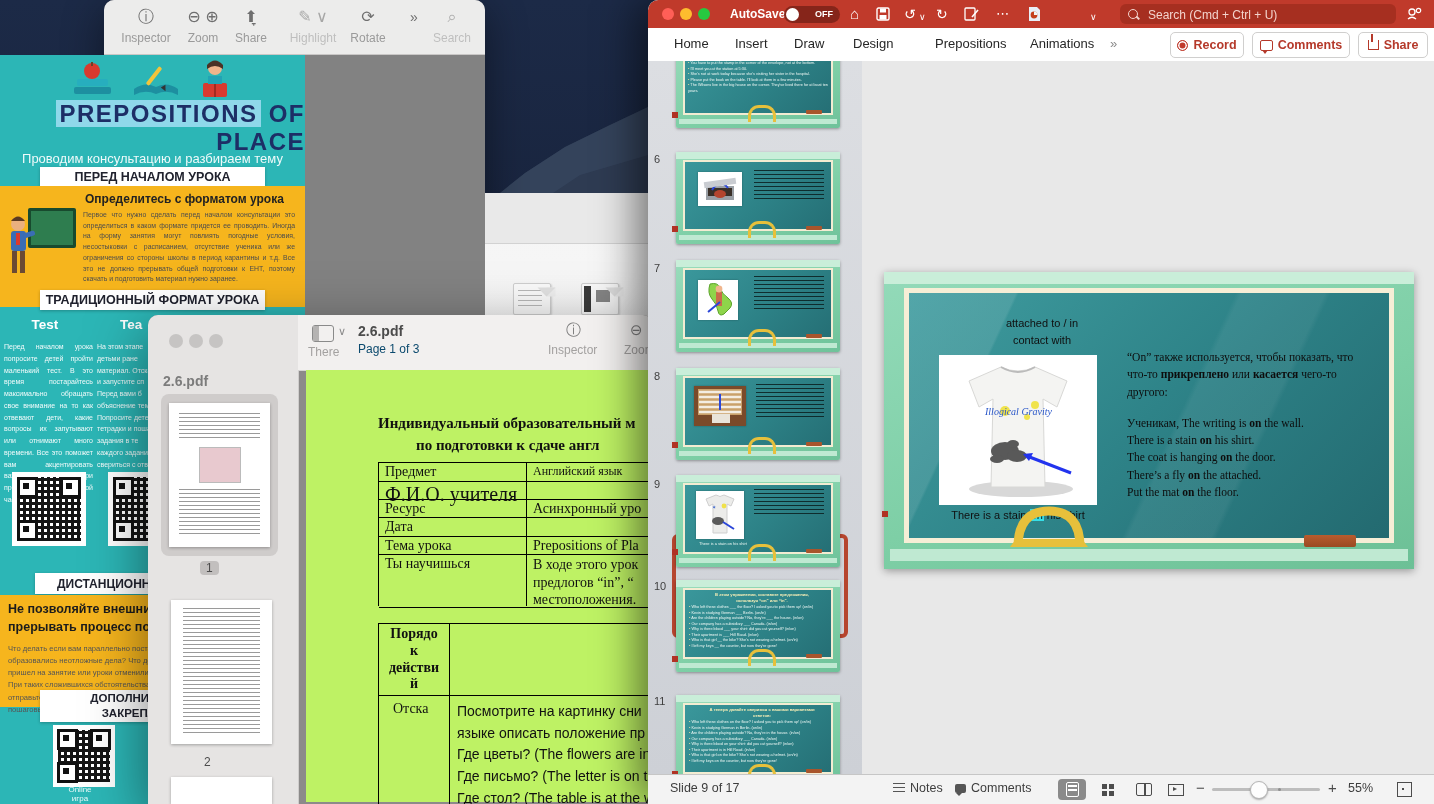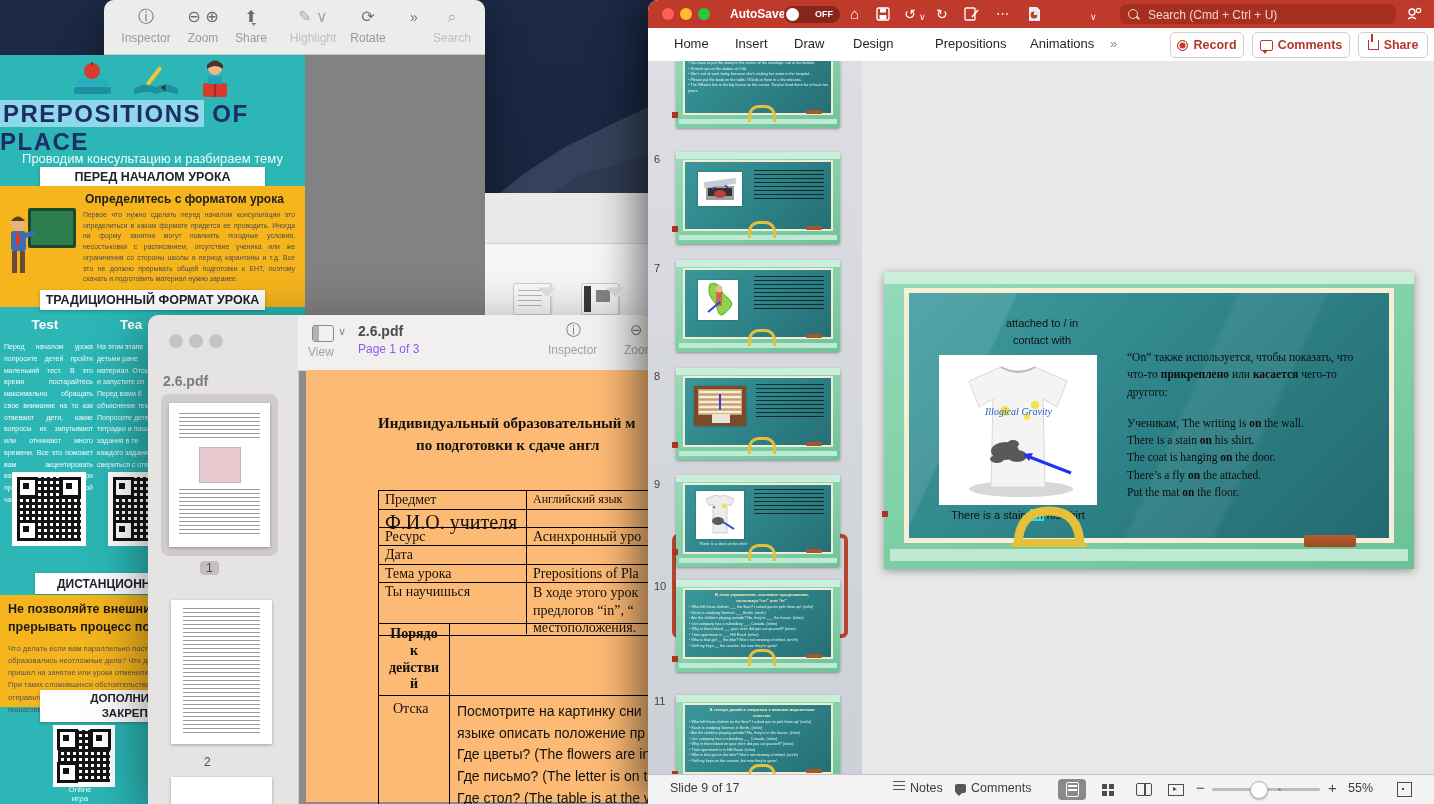--- a/index.html
+++ b/index.html
@@ -30,35 +30,35 @@
   
   #fileswin{left:485px;top:193px;width:220px;height:585px;background:linear-gradient(180deg,#f5f5f5,#fdfdfd);}
   #fileswin .hd{position:absolute;left:0;top:0;right:0;height:50px;background:#e9e9e9;border-bottom:1px solid #d2d2d2;}
   .docicon{position:absolute;width:36px;height:30px;background:#fbfbfb;border:1px solid #cfcfcf;border-radius:2px;box-shadow:1px 1px 2px rgba(0,0,0,.15);}
   .docicon:after{content:"";position:absolute;right:-1px;top:-1px;width:0;height:0;border-left:9px solid #e2e2e2;border-top:9px solid #f0f0f0;border-bottom:9px solid transparent;transform:rotate(90deg);}
   .docicon .ln{position:absolute;left:4px;height:1px;background:#b9b9b9;right:8px;}
 
   
   #poster{left:0;top:55px;width:305px;height:749px;background:#2cb6b6;overflow:hidden;}
   .pbanner{position:absolute;background:#fff;box-shadow:0 1px 3px rgba(0,0,0,.25);display:flex;align-items:center;justify-content:center;font-weight:bold;color:#20222e;}
-  #poster .ptitle{position:absolute;left:0;width:100%;text-align:left;font-weight:bold;color:#1d2e66;letter-spacing:1.5px;font-size:24px;}
+  #poster .ptitle{position:absolute;left:0;width:100%;text-align:right;font-weight:bold;color:#1d2e66;letter-spacing:1.5px;font-size:24px;}
   #poster .hl{background:#8fd8ea;padding:0 3px;}
   .qr{position:absolute;background:#fff;padding:5px;}
   .qrmod{position:relative;width:100%;height:100%;
     background-image:repeating-linear-gradient(90deg,#151515 0 3px,transparent 3px 6px),
                      repeating-linear-gradient(0deg,#151515 0 3px,#fff 3px 6px);}
   .fd{position:absolute;width:15px;height:15px;border:3px solid #111;background:#fff;}
   .fd i{position:absolute;left:3px;top:3px;width:6px;height:6px;background:#111;display:block;}
 
   
   #preview{left:148px;top:315px;width:505px;height:489px;border-radius:10px 10px 0 0;box-shadow:0 18px 60px rgba(0,0,0,.5);background:#8c8a8a;overflow:hidden;}
   #pv-side{position:absolute;left:0;top:0;width:150px;height:100%;background:#e6e4e3;border-right:1px solid #cfcdcc;}
   .tl{position:absolute;top:19px;width:14px;height:14px;border-radius:50%;background:#c6c4c3;}
   #pv-head{position:absolute;left:150px;top:0;right:0;height:55px;background:#f2f0ef;border-bottom:1px solid #d6d4d3;}
-  #pv-page{position:absolute;left:158px;top:55px;width:360px;bottom:2px;background:#fdba74;}
+  #pv-page{position:absolute;left:158px;top:55px;width:360px;bottom:2px;background:#bef264;}
   .pdf{font-family:"Liberation Serif","DejaVu Serif",serif;color:#111;}
   .trow{position:absolute;border-top:1px solid #000;left:0;right:0;}
   #pv-thumb-sel{position:absolute;left:13px;top:79px;width:117px;height:162px;background:#cfcccb;border-radius:8px;}
   .pagethumb{position:absolute;background:#fff;box-shadow:0 1px 3px rgba(0,0,0,.3);}
   .pt-lines{position:absolute;background:repeating-linear-gradient(180deg,#9a9a9a 0 1px,transparent 1px 4px);}
   .thumblab{position:absolute;font-size:12px;color:#4c4c4c;text-align:center;}
   .thumblab.sel{background:#c2bfbe;border-radius:4px;padding:0 6px;}
 
   
   #ppt{left:648px;top:0;width:786px;height:804px;background:#e8e8e8;border-radius:10px 0 0 0;box-shadow:-12px 0 40px rgba(0,0,0,.5);overflow:hidden;}
@@ -314,34 +314,34 @@
       </div>
       <div class="thumblab" style="left:56px;top:440px;">2</div>
       <div class="pagethumb" style="left:23px;top:462px;width:101px;height:27px;"></div>
     </div>
 
     <div id="pv-head">
       <div class="abs" style="left:14px;top:10px;width:20px;height:15px;border:1.5px solid #8a8a8a;border-radius:3px;">
         <span style="position:absolute;left:0;top:0;bottom:0;width:6px;background:#b5b3b2;display:block;"></span>
       </div>
       <span class="abs" style="left:40px;top:10px;color:#8a8a8a;font-size:11px;">∨</span>
-      <div class="abs" style="left:10px;top:30px;font-size:12px;color:#a3a1a0;">View</div>
+      <div class="abs" style="left:10px;top:30px;font-size:12px;color:#a3a1a0;">There</div>
       <div class="abs" style="left:60px;top:8px;font-size:14px;font-weight:bold;color:#4c4c4c;">2.6.pdf</div>
-      <div class="abs" style="left:60px;top:27px;font-size:12px;color:#8b5cf6;">Page 1 of 3</div>
+      <div class="abs" style="left:60px;top:27px;font-size:12px;color:#0c4a6e;">Page 1 of 3</div>
       <div class="abs" style="left:268px;top:6px;font-size:15px;color:#7d7d7d;">ⓘ</div>
       <div class="abs" style="left:250px;top:28px;font-size:12px;color:#a3a1a0;">Inspector</div>
       <div class="abs" style="left:332px;top:6px;font-size:15px;color:#7d7d7d;">⊖</div>
       <div class="abs" style="left:326px;top:28px;font-size:12px;color:#a3a1a0;">Zoom</div>
     </div>
 
     <div id="pv-page" class="pdf">
       <div class="abs" style="left:72px;top:45px;width:300px;font-weight:bold;font-size:15px;">Индивидуальный образовательный м</div>
       <div class="abs" style="left:110px;top:67px;width:300px;font-weight:bold;font-size:15px;">по подготовки к сдаче англ</div>
 
-      <div class="abs" style="left:72px;top:92px;width:290px;height:144px;border-left:1px solid #000;margin-top:28px;">
+      <div class="abs" style="left:72px;top:92px;width:290px;height:144px;border-left:1px solid #000;">
         <div class="trow" style="top:0;height:19px;"></div>
         <div class="trow" style="top:19px;height:18px;"></div>
         <div class="trow" style="top:37px;height:18px;"></div>
         <div class="trow" style="top:55px;height:19px;"></div>
         <div class="trow" style="top:74px;height:18px;"></div>
         <div class="trow" style="top:92px;height:52px;border-bottom:1px solid #000;"></div>
         <div class="abs" style="left:147px;top:0;width:1px;height:144px;background:#000;"></div>
         <div class="abs" style="left:6px;top:2px;font-size:14px;">Предмет</div>
         <div class="abs" style="left:154px;top:2px;font-size:12px;">Английский язык</div>
         <div class="abs" style="left:6px;top:21px;font-size:20px;">Ф.И.О. учителя</div>
@@ -637,21 +637,21 @@
           <path d="M14,44 Q14,8 45,8 Q76,8 76,44" fill="none" stroke="#e7c03b" stroke-width="9"></path>
           <polygon points="6,44 84,44 78,36 12,36" fill="#e7c03b"></polygon>
         </svg>
         <div id="eraser"></div>
         <div class="cmark" style="left:-2px;bottom:52px;"></div>
       </div>
     </div>
 
     <div id="statusbar">
       <div class="sbi" style="left:22px;">Slide 9 of 17</div>
-      <div class="sbi" style="left:245px;display:flex;gap:5px;">
+      <div class="sbi" style="left:245px;display:flex;gap:5px;align-items:center;">
         <span style="width:12px;height:10px;background:repeating-linear-gradient(180deg,#555 0 1.5px,transparent 1.5px 4px);"></span>
         <span>Notes</span>
       </div>
       <div class="sbi" style="left:307px;display:flex;gap:5px;align-items:center;">
         <span style="width:11px;height:9px;background:#555;border-radius:2px;position:relative;">
             <i style="position:absolute;left:1px;bottom:-3px;border-left:3px solid transparent;border-right:3px solid transparent;border-top:3px solid #555;"></i>
           </span>
         <span>Comments</span>
       </div>
       <div class="viewbox sel" style="left:410px;">

